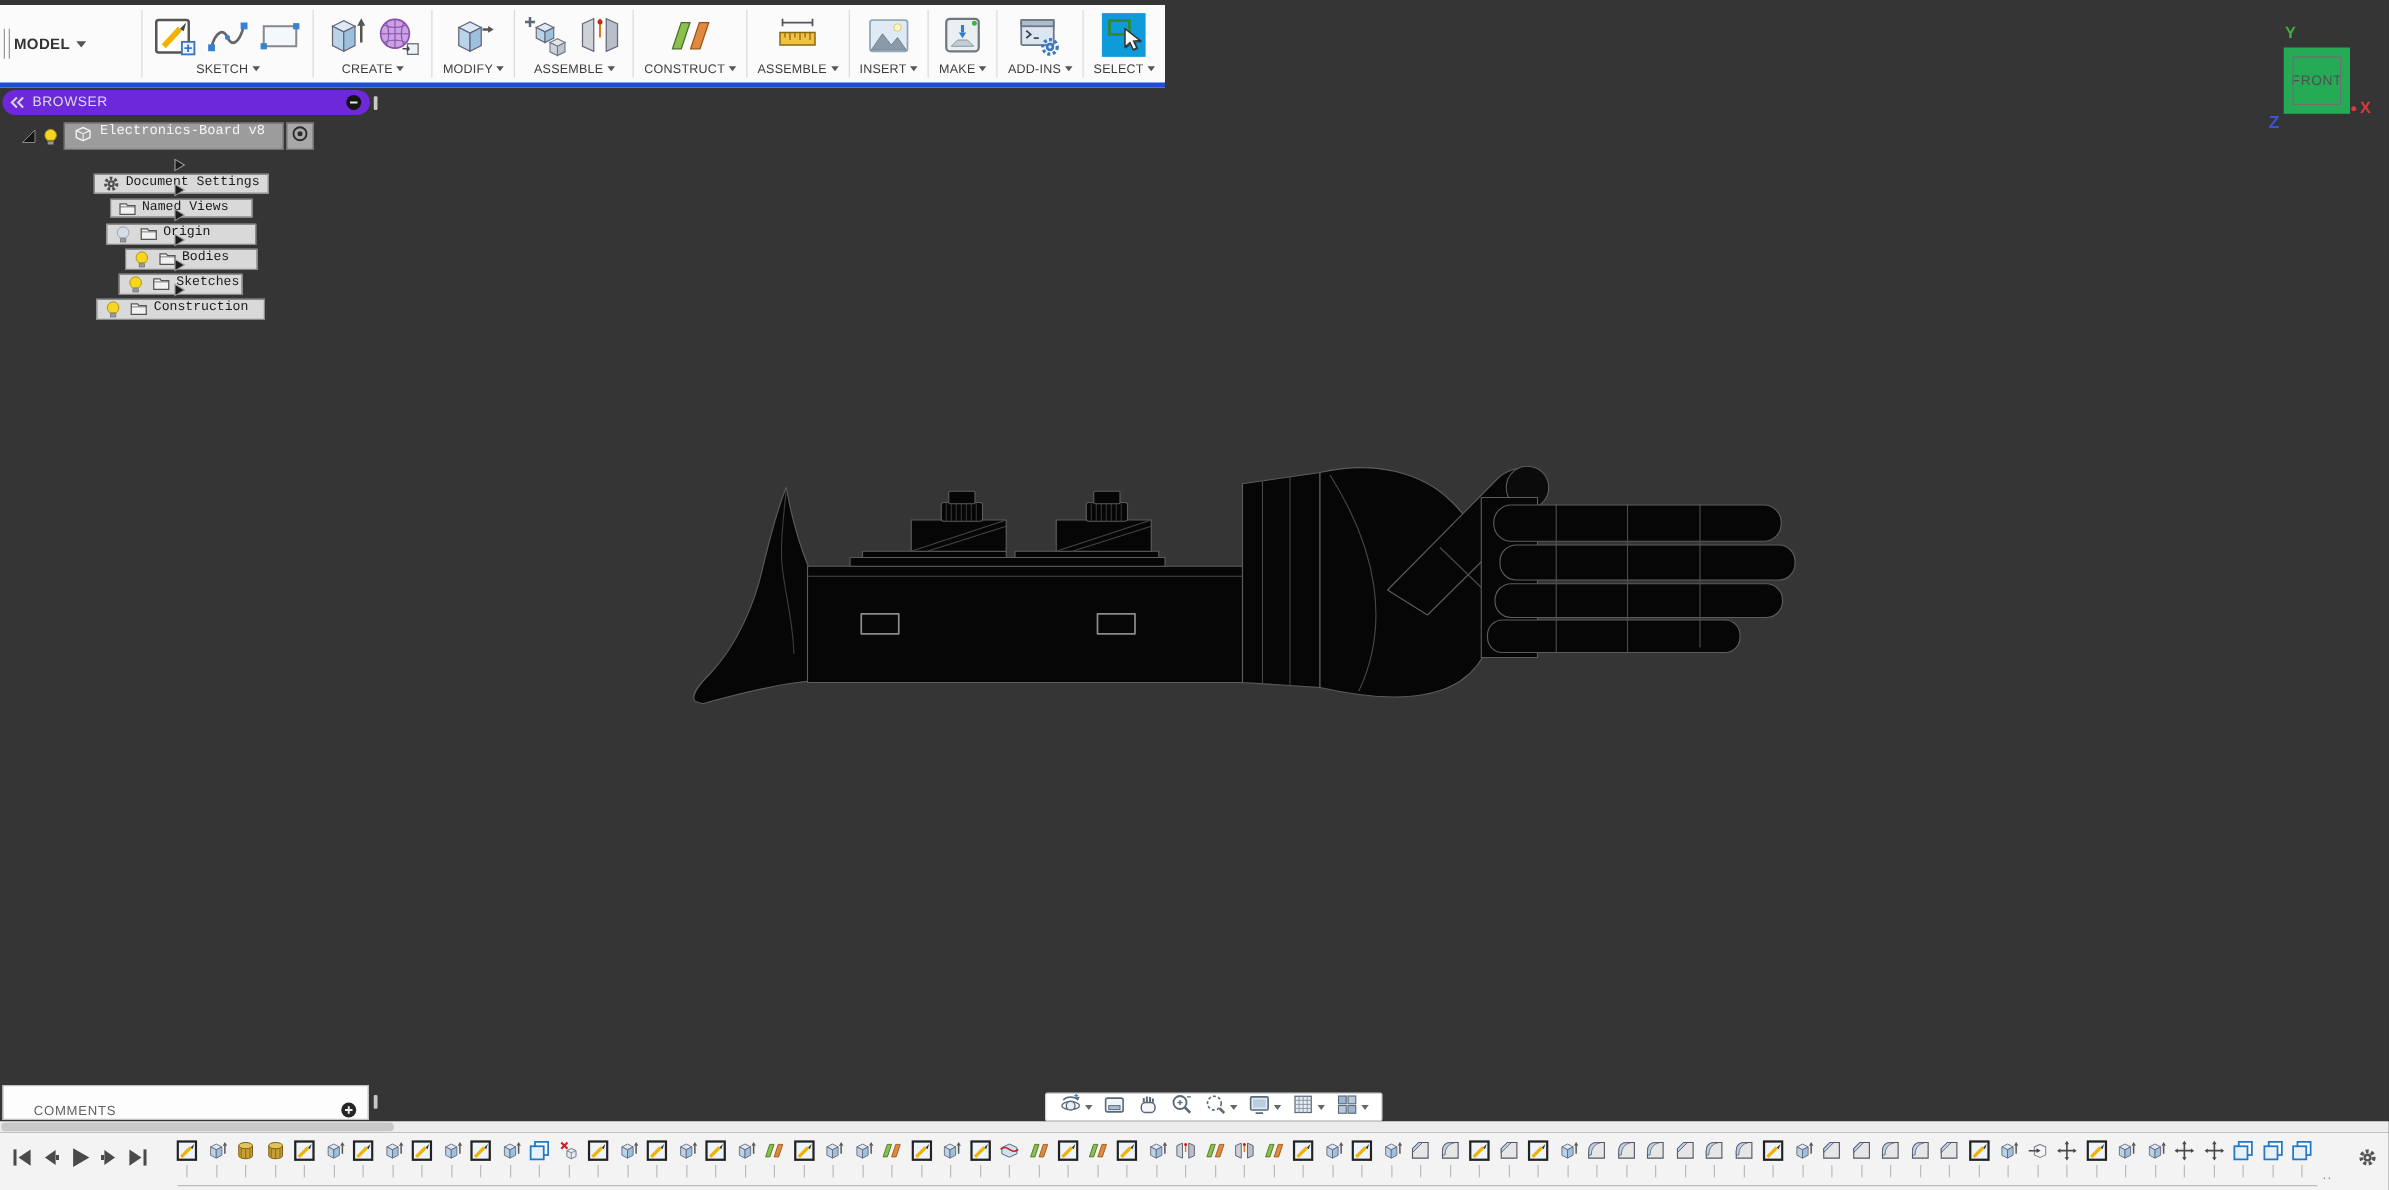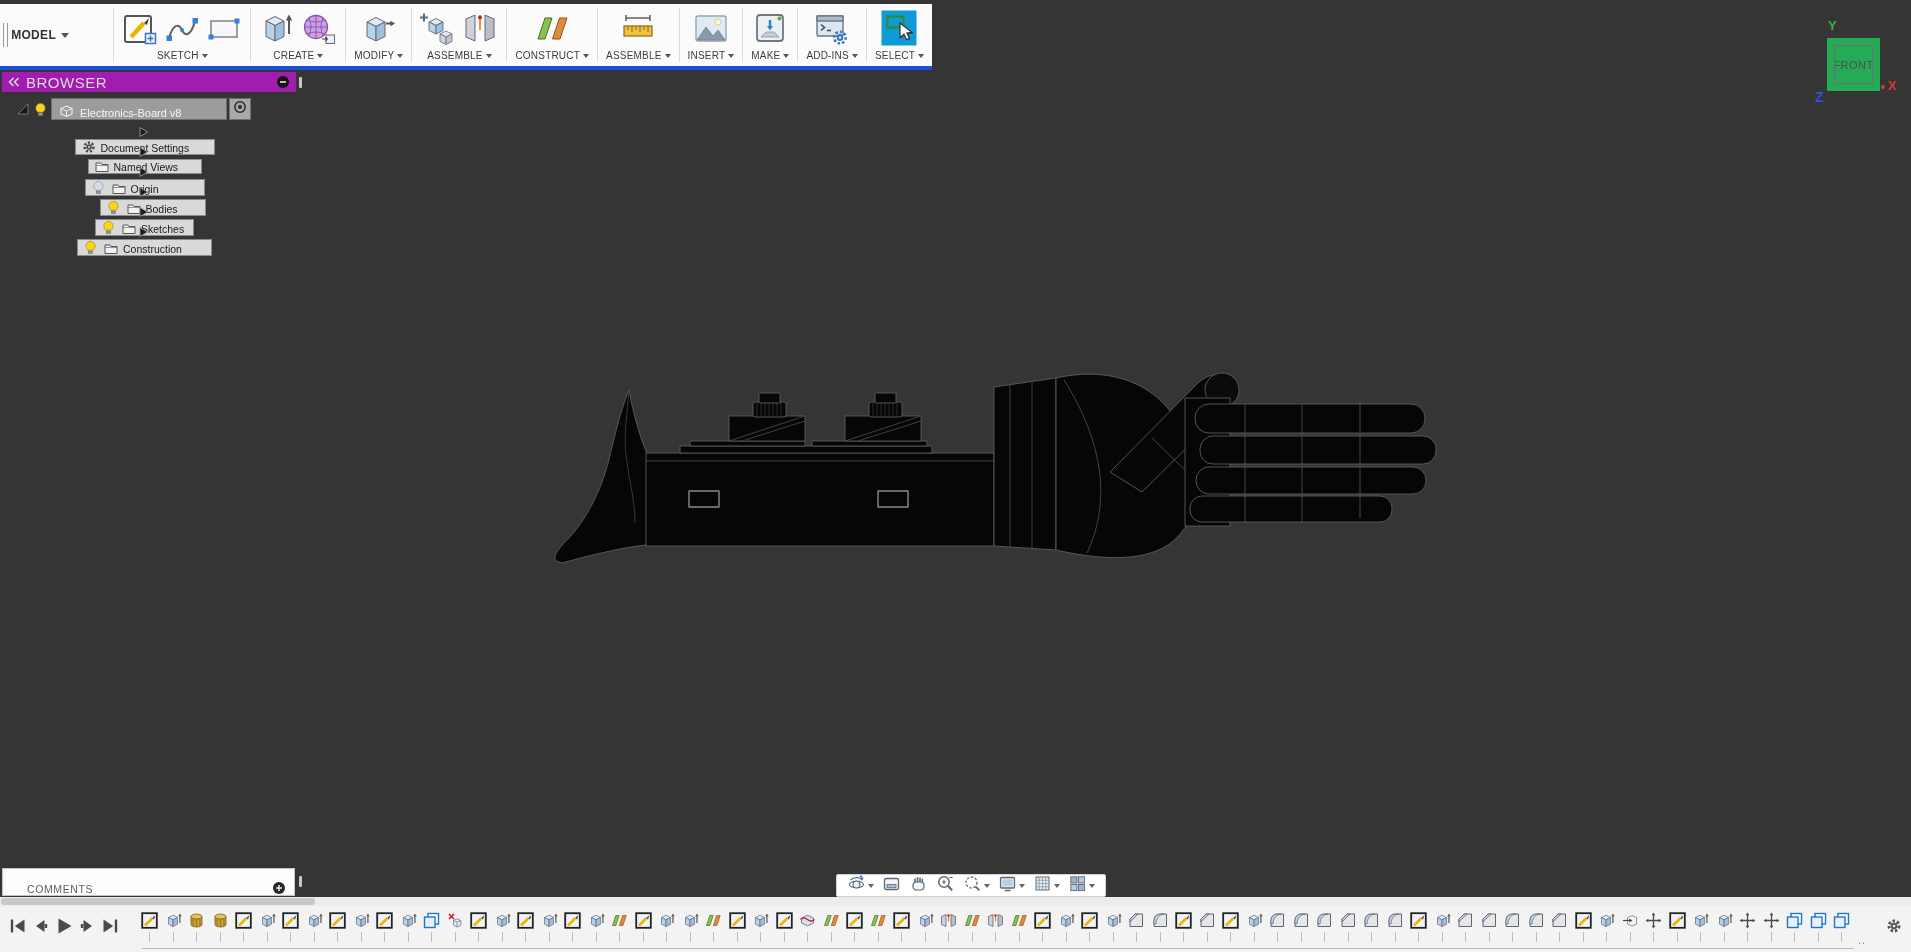--- a/index.html
+++ b/index.html
@@ -18,34 +18,34 @@
   .tb-sep{width:1px;background:#dcdcdc;margin:4px 0;}
   .tb-group{display:flex;flex-direction:column;align-items:center;justify-content:space-between;
     padding:3px 8px 2px 8px;}
   .tb-icons{display:flex;align-items:center;gap:6px;height:42px;}
   .tb-icon{display:inline-flex;cursor:pointer;}
   .tb-label{font-size:10px;color:#3c3c3c;letter-spacing:.2px;white-space:nowrap;
     padding-bottom:3px;cursor:pointer;}
   .tb-label .caret{border-top-width:4px;border-left-width:3.5px;border-right-width:3.5px;margin-left:3px;}
   
   #browser{position:absolute;left:2px;top:72px;width:300px;}
-  .br-header{width:294px;height:20px;background:#a21caf;display:flex;align-items:center;
-    color:#dcdcdc;font-size:15px;letter-spacing:.5px;}
+  .br-header{width:294px;height:20px;background:#6d28d9;display:flex;align-items:center;
+    color:#dcdcdc;font-size:11px;letter-spacing:.5px;border-radius:10px;}
   .br-collapse{margin:0 6px 0 5px;display:inline-flex;cursor:pointer;}
   .br-title{flex:1;}
   .br-min{margin-right:6px;display:inline-flex;cursor:pointer;}
   .handle{position:absolute;width:3px;height:11px;background:#c8c8c8;border-radius:1px;}
   .br-tree{position:absolute;left:0;top:26px;}
   .br-row{display:flex;align-items:center;height:17px;margin-bottom:3px;}
   .br-row.root{height:22px;margin-left:14px;margin-bottom:5px;}
   .br-row.child{margin-left:36px;flex-direction:column;}
   .tri{display:inline-flex;margin-right:4px;cursor:pointer;}
   .bulb{display:inline-flex;margin-right:4px;cursor:pointer;}
   .br-box{height:100%;background:#d9d9d9;border:1px solid #8a8a8a;display:flex;
-    align-items:flex-end;box-sizing:border-box;padding:0 4px;font-size:10.5px;color:#1a1a1a;cursor:pointer;}
+    align-items:flex-start;box-sizing:border-box;padding:0 4px;font-size:10.5px;color:#1a1a1a;cursor:pointer;font-family:Liberation Mono, monospace;}
   .br-box .mini{display:inline-flex;margin:0 5px 0 2px;}
   .root-box{background:#9c9c9c;border-color:#6f6f6f;color:#f4f4f4;font-size:11px;width:176px;}
   .br-radio{height:22px;width:22px;background:#a8a8a8;border:1px solid #6f6f6f;margin-left:2px;
     display:flex;align-items:center;justify-content:center;box-sizing:border-box;cursor:pointer;}
   
   #viewport{position:absolute;left:0;top:67px;width:1911px;height:830px;}
   
   #viewcube-face{position:absolute;left:1827px;top:38px;width:53px;height:53px;
     background:#22c55e;opacity:.82;display:flex;align-items:center;justify-content:center;cursor:pointer;}
   #viewcube-face .inner{position:absolute;left:7px;top:7px;right:7px;bottom:7px;border:1px solid #7c7c7c;}

